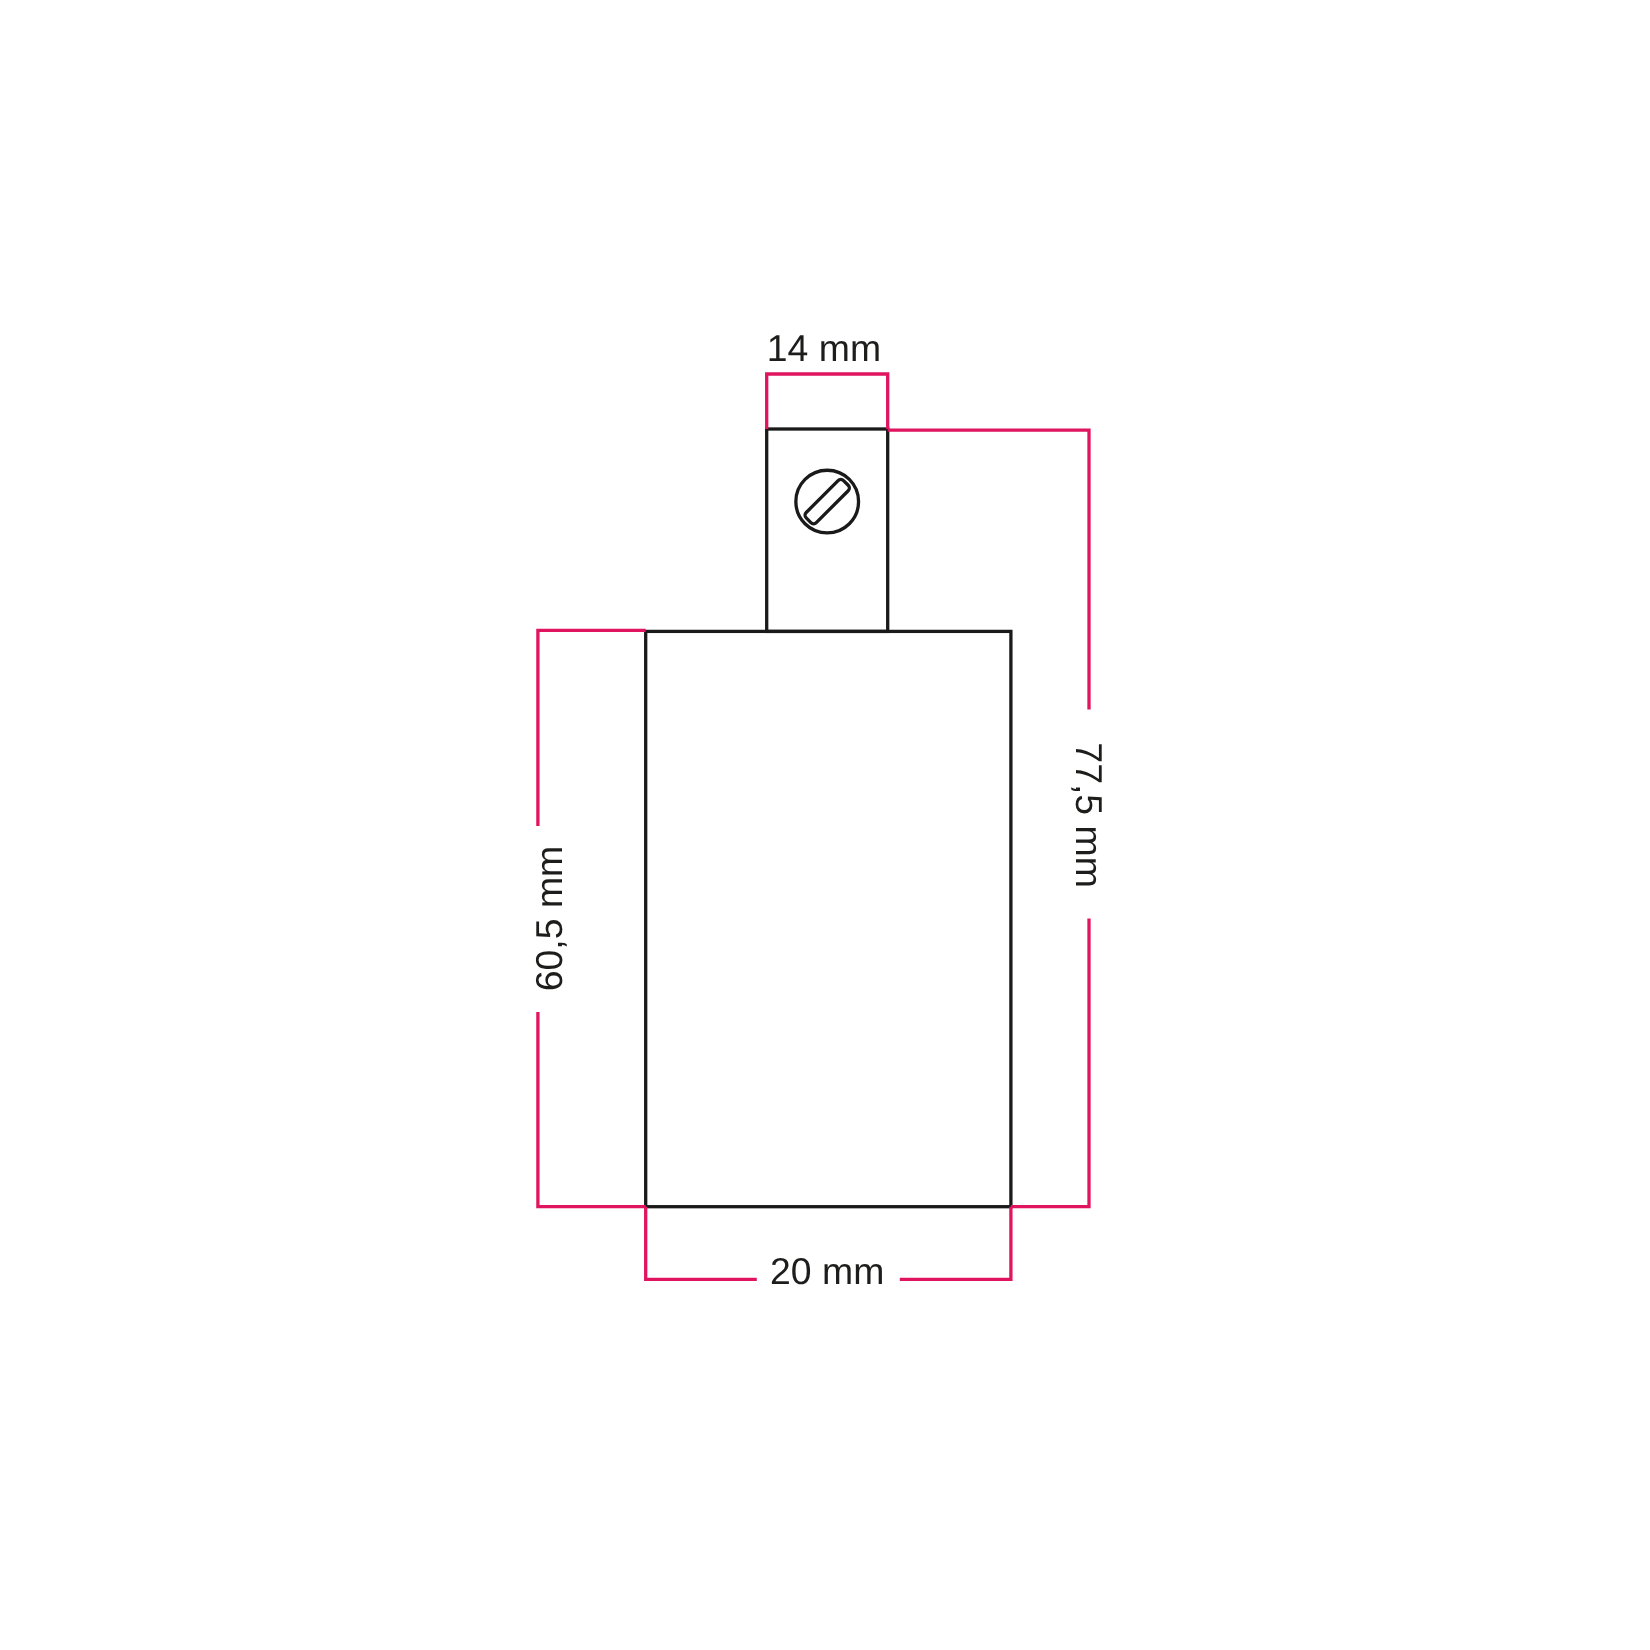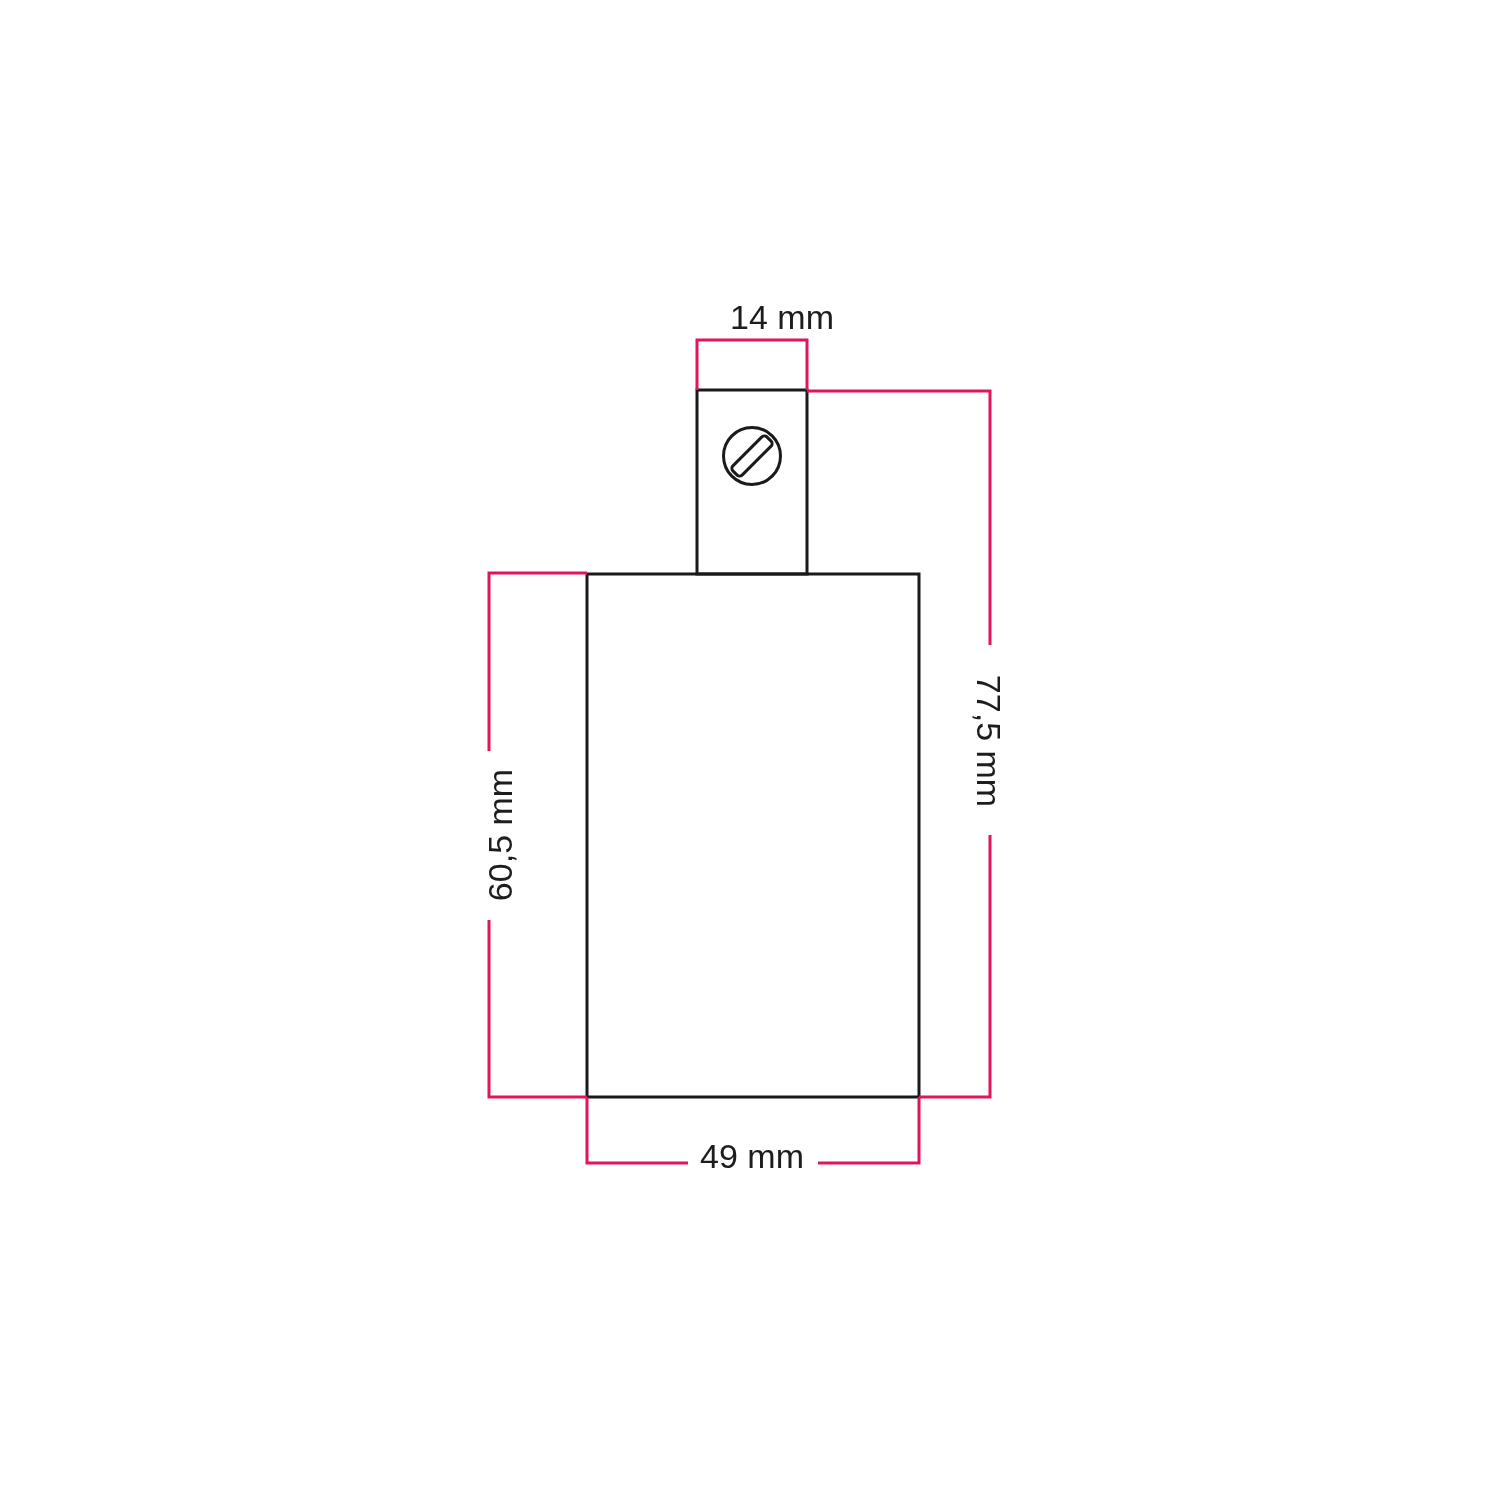--- a/index.html
+++ b/index.html
@@ -48,20 +48,20 @@
     <path d="M807 391 H990 V645" class="dim-stroke"></path>
     <path d="M990 835 V1097 H919" class="dim-stroke"></path>
 
     <path d="M587 573 H489 V751" class="dim-stroke"></path>
     <path d="M489 920 V1097 H587" class="dim-stroke"></path>
 
     <path d="M587 1097 V1163 H688" class="dim-stroke"></path>
     <path d="M818 1163 H919 V1097" class="dim-stroke"></path>
   </svg>
 
-  <span class="dim-label" style="left:782px;top:317px;text-align:center;">14 mm</span>
+  <span class="dim-label" style="left:749px;top:317px;text-align:center;">14 mm</span>
 
   <span class="dim-label rot-cw" style="left:989px;top:741px;">77,5 mm</span>
 
   <span class="dim-label rot-ccw" style="left:500px;top:835px;">60,5 mm</span>
 
-  <span class="dim-label" style="left:752px;top:1156px;">49 mm</span>
+  <span class="dim-label" style="left:752px;top:1156px;">20 mm</span>
 </div>
 
 </body></html>

